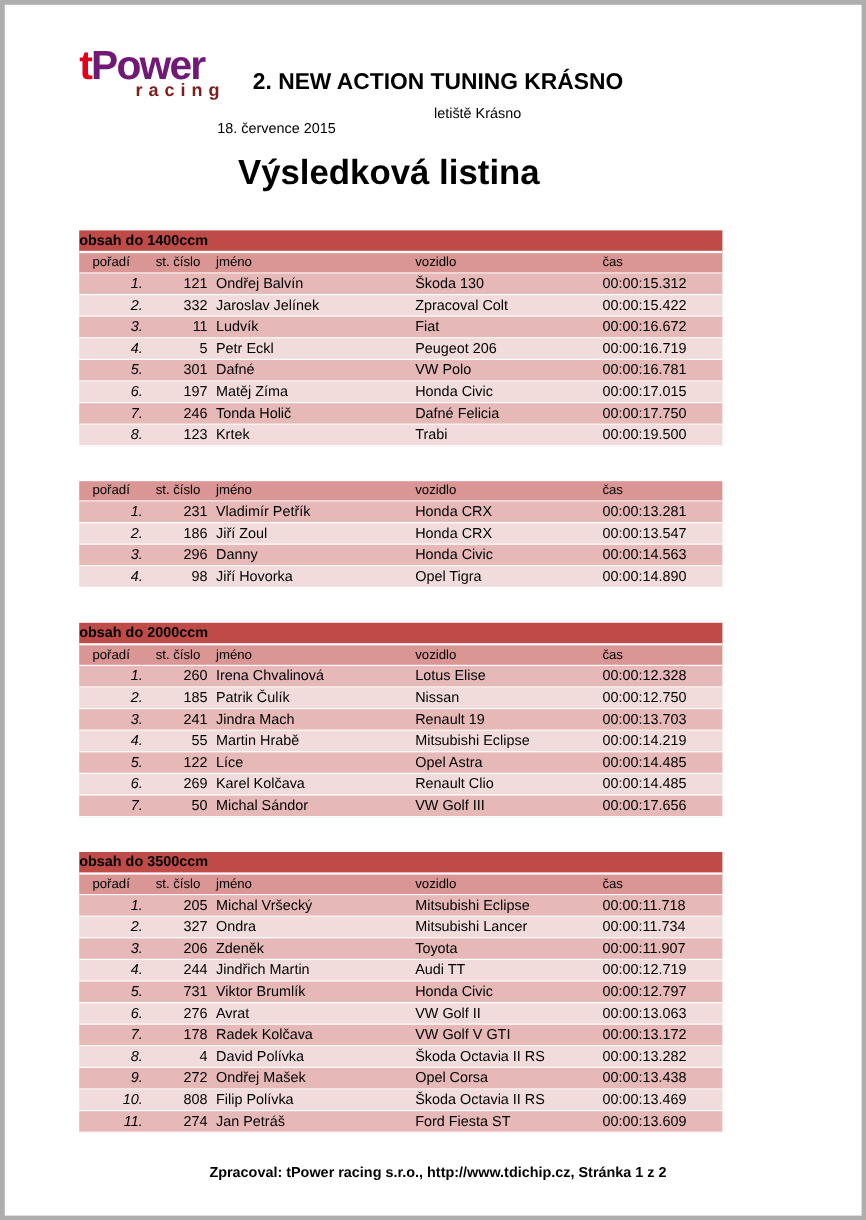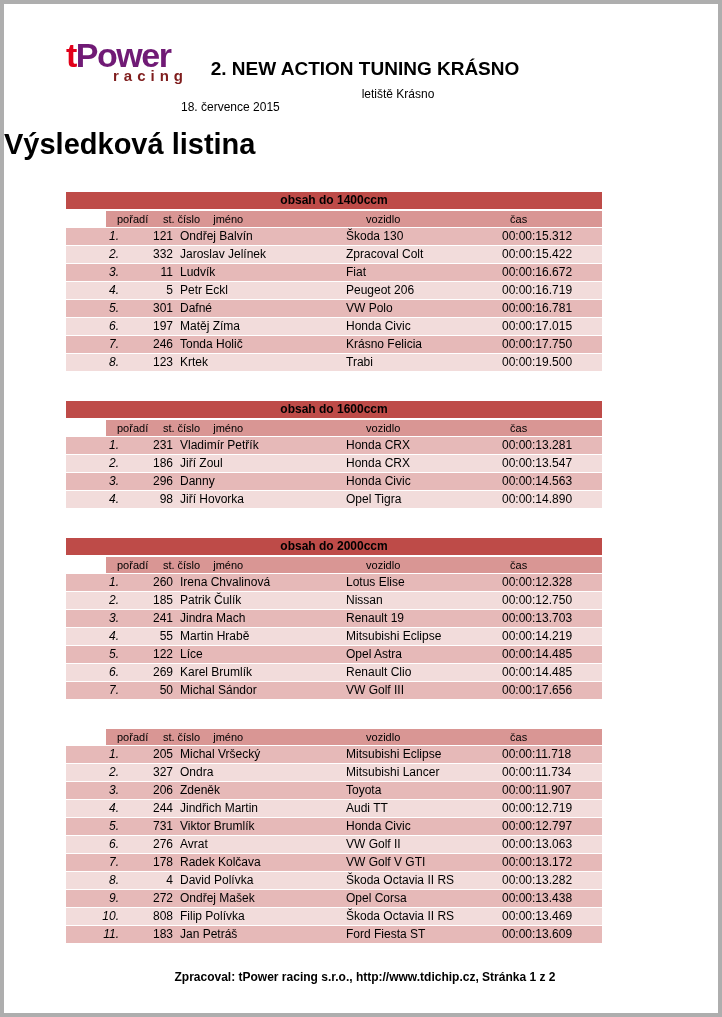--- a/index.html
+++ b/index.html
@@ -20,30 +20,30 @@
   .logo-racing { font-size: 15px; font-weight: bold; color: #7f1d1d;
     letter-spacing: 5px; margin-top: -5px; text-align: right; padding-right: 4px; }
 
   
   .event-title { position: absolute; left: 0; top: 54px; width: 722px;
     text-align: center; font-size: 19px; font-weight: bold; }
   .event-venue { position: absolute; left: 66px; top: 83px; width: 656px;
     text-align: center; font-size: 12px; }
   .event-date  { position: absolute; left: 177px; top: 96px; font-size: 12px; }
   .main-title  { position: absolute; left: 0; top: 124px; width: 640px;
-    text-align: left; font-size: 29px; font-weight: bold; margin: 0; }
+    text-align: center; font-size: 29px; font-weight: bold; margin: 0; }
 
   
   .tables { position: absolute; left: 62px; top: 188px; width: 536px; }
   .rtable { margin-bottom: 29px; }
   .band  { height: 17px; line-height: 17px; background: #be4b48;
-    border-bottom: 2px solid #fff; text-align: center;
+    border-bottom: 2px solid #fff; text-align: left;
     font-size: 12px; font-weight: bold; color: #000; }
   .thead { display: flex; height: 16px; line-height: 16px; background: #d99694;
-    border-bottom: 1px solid #fff; font-size: 11px; margin-left: 40px; }
+    border-bottom: 1px solid #fff; font-size: 11px; }
   .row   { display: flex; height: 17px; line-height: 17px;
     border-bottom: 1px solid #fff; font-size: 12px; }
   .row.dark  { background: #e6b9b8; }
   .row.light { background: #f2dcdb; }
   .cell { box-sizing: border-box; overflow: hidden; white-space: nowrap; }
   .c0 { width: 58px;  text-align: right; padding-right: 5px; font-style: italic; }
   .c1 { width: 52px;  text-align: right; padding-right: 3px; }
   .c2 { width: 168px; padding-left: 4px; }
   .c3 { width: 152px; padding-left: 2px; }
   .c4 { width: 106px; padding-left: 6px; }
@@ -118,35 +118,34 @@
             <div class="cell c0">6.</div>
             <div class="cell c1">197</div>
             <div class="cell c2">Matěj Zíma</div>
             <div class="cell c3">Honda Civic</div>
             <div class="cell c4">00:00:17.015</div>
           </div>
           <div class="row dark">
             <div class="cell c0">7.</div>
             <div class="cell c1">246</div>
             <div class="cell c2">Tonda Holič</div>
-            <div class="cell c3">Krásno Felicia</div>
+            <div class="cell c3">Dafné Felicia</div>
             <div class="cell c4">00:00:17.750</div>
           </div>
           <div class="row light">
             <div class="cell c0">8.</div>
             <div class="cell c1">123</div>
             <div class="cell c2">Krtek</div>
             <div class="cell c3">Trabi</div>
             <div class="cell c4">00:00:19.500</div>
           </div>
         </div>
   </section>
 
   <section class="rtable">
-    <div class="band">obsah do 1600ccm</div>
     <div class="thead">
           <div class="cell c0">pořadí</div>
           <div class="cell c1">st. číslo</div>
           <div class="cell c2">jméno</div>
           <div class="cell c3">vozidlo</div>
           <div class="cell c4">čas</div>
         </div>
     <div class="tbody">
           <div class="row dark">
             <div class="cell c0">1.</div>
@@ -220,35 +219,36 @@
           <div class="row dark">
             <div class="cell c0">5.</div>
             <div class="cell c1">122</div>
             <div class="cell c2">Líce</div>
             <div class="cell c3">Opel Astra</div>
             <div class="cell c4">00:00:14.485</div>
           </div>
           <div class="row light">
             <div class="cell c0">6.</div>
             <div class="cell c1">269</div>
-            <div class="cell c2">Karel Brumlík</div>
+            <div class="cell c2">Karel Kolčava</div>
             <div class="cell c3">Renault Clio</div>
             <div class="cell c4">00:00:14.485</div>
           </div>
           <div class="row dark">
             <div class="cell c0">7.</div>
             <div class="cell c1">50</div>
             <div class="cell c2">Michal Sándor</div>
             <div class="cell c3">VW Golf III</div>
             <div class="cell c4">00:00:17.656</div>
           </div>
         </div>
   </section>
 
   <section class="rtable">
+    <div class="band">obsah do 3500ccm</div>
     <div class="thead">
           <div class="cell c0">pořadí</div>
           <div class="cell c1">st. číslo</div>
           <div class="cell c2">jméno</div>
           <div class="cell c3">vozidlo</div>
           <div class="cell c4">čas</div>
         </div>
     <div class="tbody">
           <div class="row dark">
             <div class="cell c0">1.</div>
@@ -315,21 +315,21 @@
           </div>
           <div class="row light">
             <div class="cell c0">10.</div>
             <div class="cell c1">808</div>
             <div class="cell c2">Filip Polívka</div>
             <div class="cell c3">Škoda Octavia II RS</div>
             <div class="cell c4">00:00:13.469</div>
           </div>
           <div class="row dark">
             <div class="cell c0">11.</div>
-            <div class="cell c1">183</div>
+            <div class="cell c1">274</div>
             <div class="cell c2">Jan Petráš</div>
             <div class="cell c3">Ford Fiesta ST</div>
             <div class="cell c4">00:00:13.609</div>
           </div>
         </div>
   </section>
 </div>
 
   <div class="footer">Zpracoval: tPower racing s.r.o., http://www.tdichip.cz, Stránka 1 z 2</div>
 </div>

